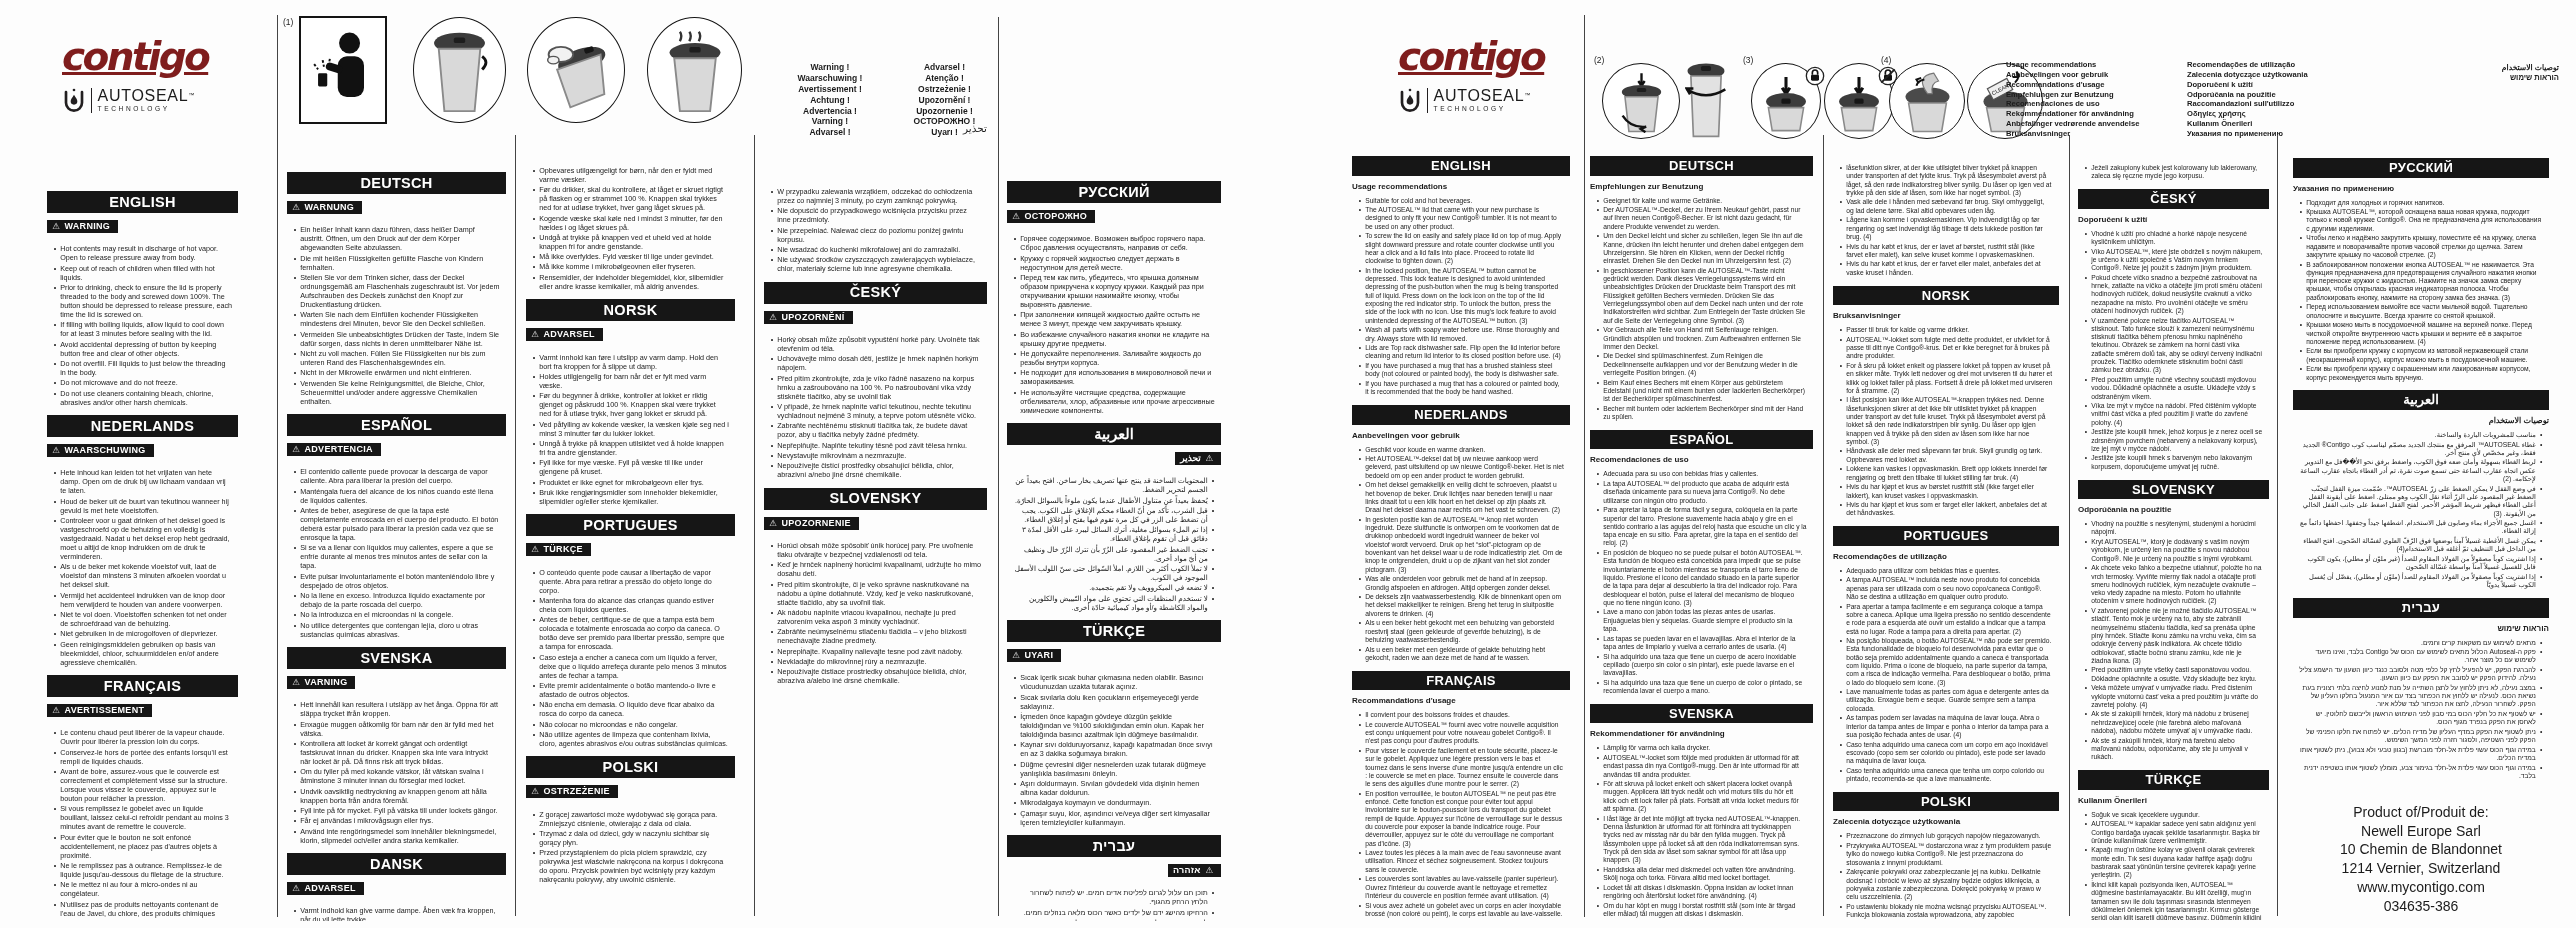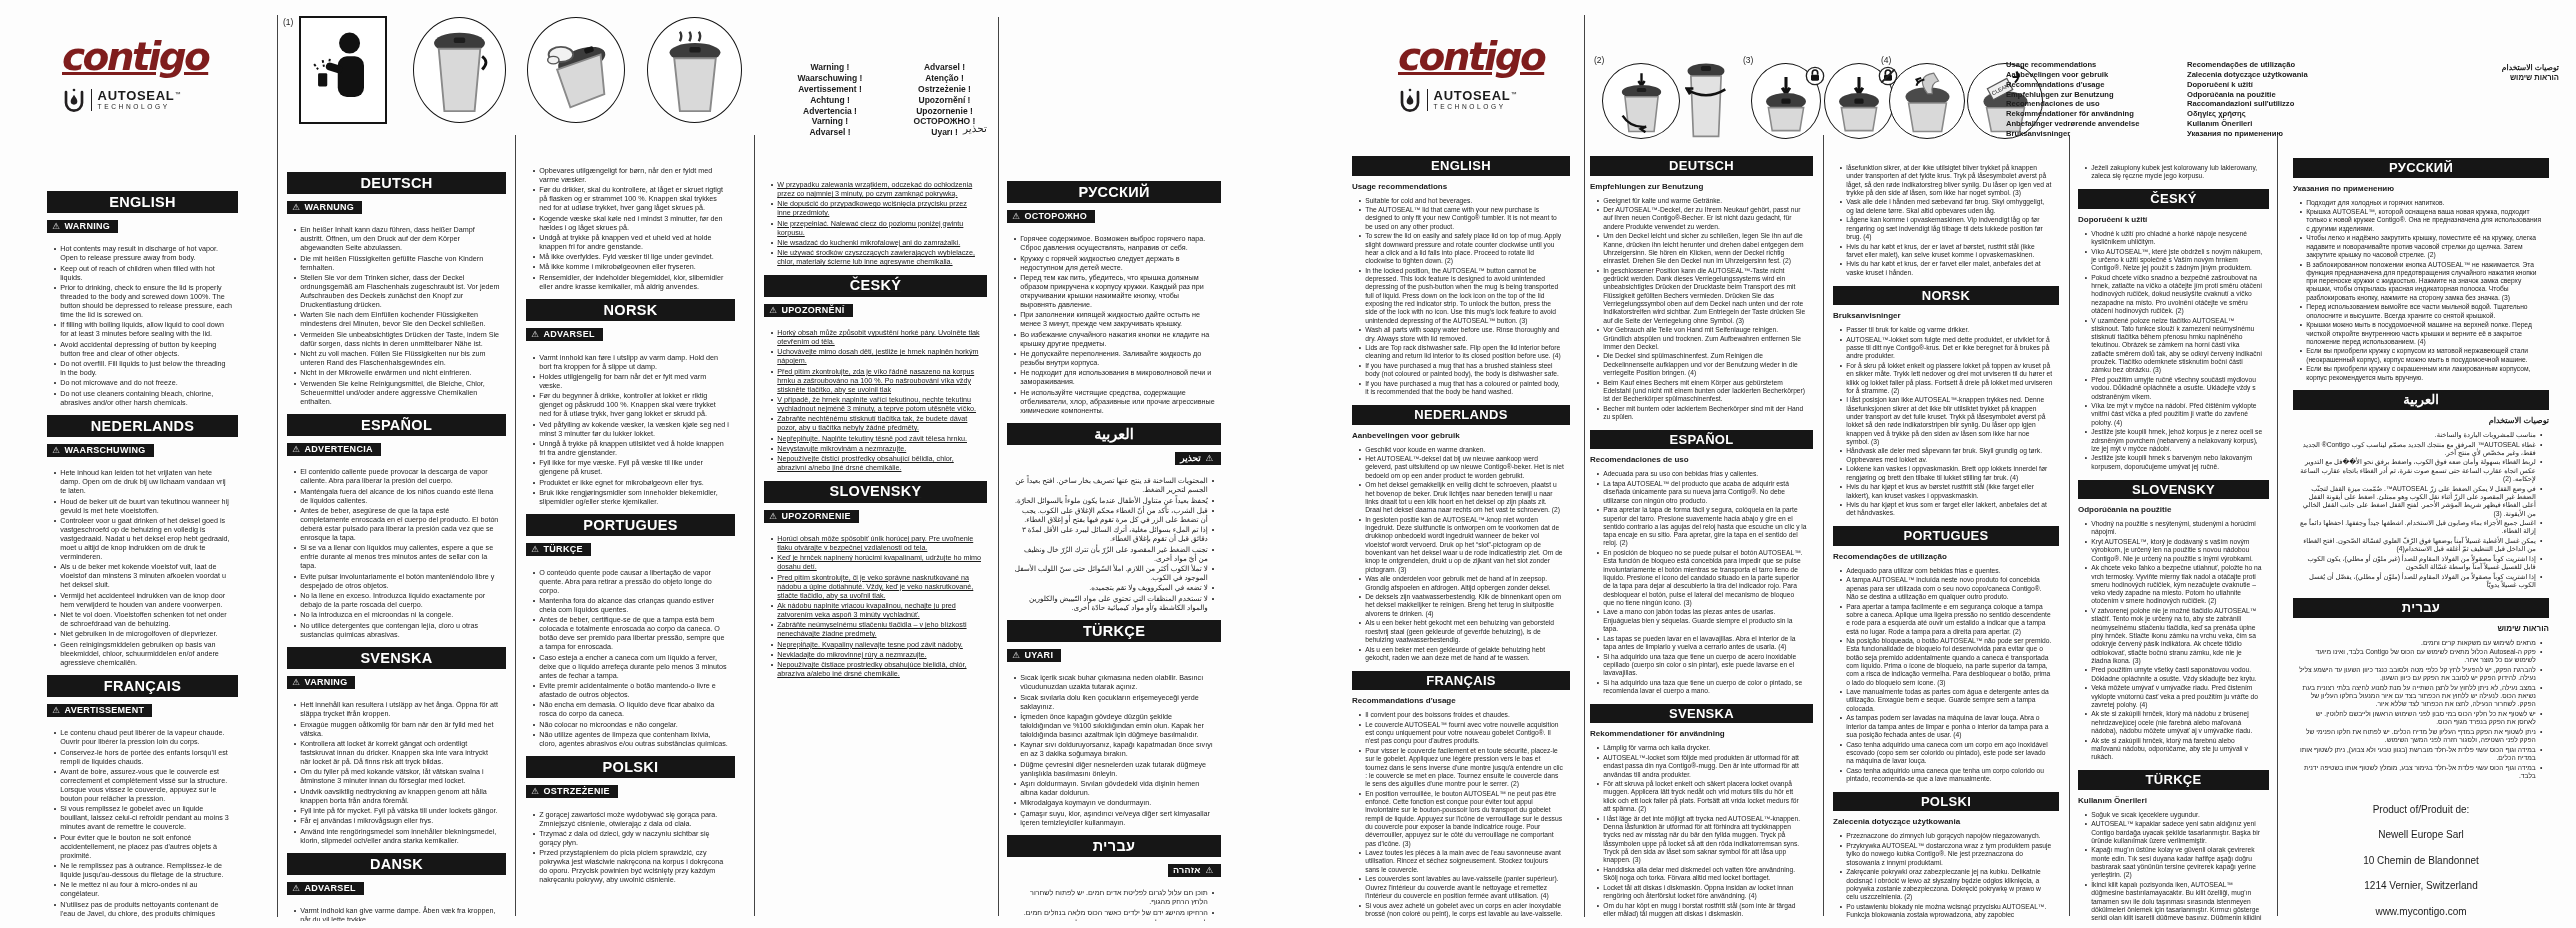--- a/index.html
+++ b/index.html
@@ -4,21 +4,21 @@
 <style>
   html,body{margin:0;padding:0;}
   body{width:2576px;height:929px;background:#fdfdfd;overflow:hidden;position:relative;
        font-family:"Liberation Sans", sans-serif;color:#1b1b1b;}
   .abs{position:absolute;}
   
   .logo-word{font-family:"DejaVu Sans", sans-serif;font-weight:bold;font-size:39px;
              letter-spacing:-2.6px;color:#7f1d1d;font-style:oblique 4deg;text-decoration:underline;}
   .autoseal{display:flex;align-items:center;gap:5.3px;margin-top:9.2px;}
   .autoseal .txt{border-left:1.3px solid #221f20;padding-left:5.3px;line-height:1;}
-  .as-name{font-weight:bold;font-size:13px;letter-spacing:0.7px;}
+  .as-name{font-weight:normal;font-size:16px;letter-spacing:0.7px;}
   .as-tm{font-size:6px;vertical-align:super;}
   .as-tech{font-size:6.6px;letter-spacing:2.6px;margin-top:2px;}
   
   .vline{position:absolute;width:1.3px;background:#444;}
   
   .wordlist div{font-weight:bold;font-size:8.5px;line-height:1.28;text-align:center;}
   .uselist div{font-weight:bold;font-size:7.6px;line-height:1.3;}
   .rtl-list{text-align:right;direction:rtl;}
   
   .col{position:absolute;overflow:hidden;}
@@ -33,21 +33,21 @@
   ul.bullets{list-style:none;margin:6px;padding:0;}
   ul.bullets li{position:relative;padding-left:7.2px;font-size:7.2px;line-height:1.25;margin-bottom:1.3px;}
   ul.bullets li:before{content:"•";position:absolute;left:0.7px;top:0;}
   .sec[dir="rtl"] li{padding-left:0;padding-right:7.2px;}
   .sec[dir="rtl"] li:before{left:auto;right:0.7px;}
   .page-right ul.bullets li{font-size:6.7px;line-height:1.24;}
   .page-right .lang-bar{font-size:13px;padding:2px 0 2.6px;}
   .fig-label{font-size:8.5px;color:#222;}
   
   .prodinfo{text-align:center;margin-top:22.3px;}
-  .prodinfo div{font-size:10px;line-height:1.35;margin-top:12px;}
+  .prodinfo div{font-size:14px;line-height:1.35;}
   
   .figbox{border:2px solid #141414;background:#fff;}
   .oval{border:1.6px solid #141414;border-radius:50%;display:flex;align-items:center;justify-content:center;background:#fff;}
 </style>
 </head>
 <body>
 
 <div class="abs" style="left:0;top:0;width:1288px;height:929px;">
 
   <div class="abs" style="left:62px;top:34px;width:164px;">
@@ -256,21 +256,21 @@
         </ul></section>
       <section class="sec"><div class="lang-bar">POLSKI</div><div class="warn-badge">
           <span class="tri">⚠</span>
           <span class="lbl">OSTRZEŻENIE</span>
         </div><ul class="bullets">
           <li>Z gorącej zawartości może wydobywać się gorąca para. Zmniejszyć ciśnienie, otwierając z dala od ciała.</li>
           <li>Trzymać z dala od dzieci, gdy w naczyniu sichtbar się gorący płyn.</li>
           <li>Przed przystąpieniem do picia piciem sprawdzić, czy pokrywka jest właściwie nakręcona na korpus i dokręcona do oporu. Przycisk powinien być wciśnięty przy każdym nakręcaniu pokrywy, aby uwolnić ciśnienie.</li>
         </ul></section>
     </div>
-  <div class="col" style="left:764px;top:174px;width:223px;height:740px;text-decoration:underline;">
+  <div class="col" style="left:764px;top:181px;width:223px;height:740px;">
       <section class="sec">
         <ul class="bullets">
           <li>W przypadku zalewania wrzątkiem, odczekać do ochłodzenia przez co najmniej 3 minuty, po czym zamknąć pokrywką.</li>
           <li>Nie dopuścić do przypadkowego wciśnięcia przycisku przez inne przedmioty.</li>
           <li>Nie przepełniać. Nalewać ciecz do poziomu poniżej gwintu korpusu.</li>
           <li>Nie wsadzać do kuchenki mikrofalowej ani do zamrażalki.</li>
           <li>Nie używać środków czyszczących zawierających wybielacze, chlor, materiały ścierne lub inne agresywne chemikalia.</li>
         </ul>
       </section>
       <section class="sec"><div class="lang-bar">ČESKÝ</div><div class="warn-badge">

